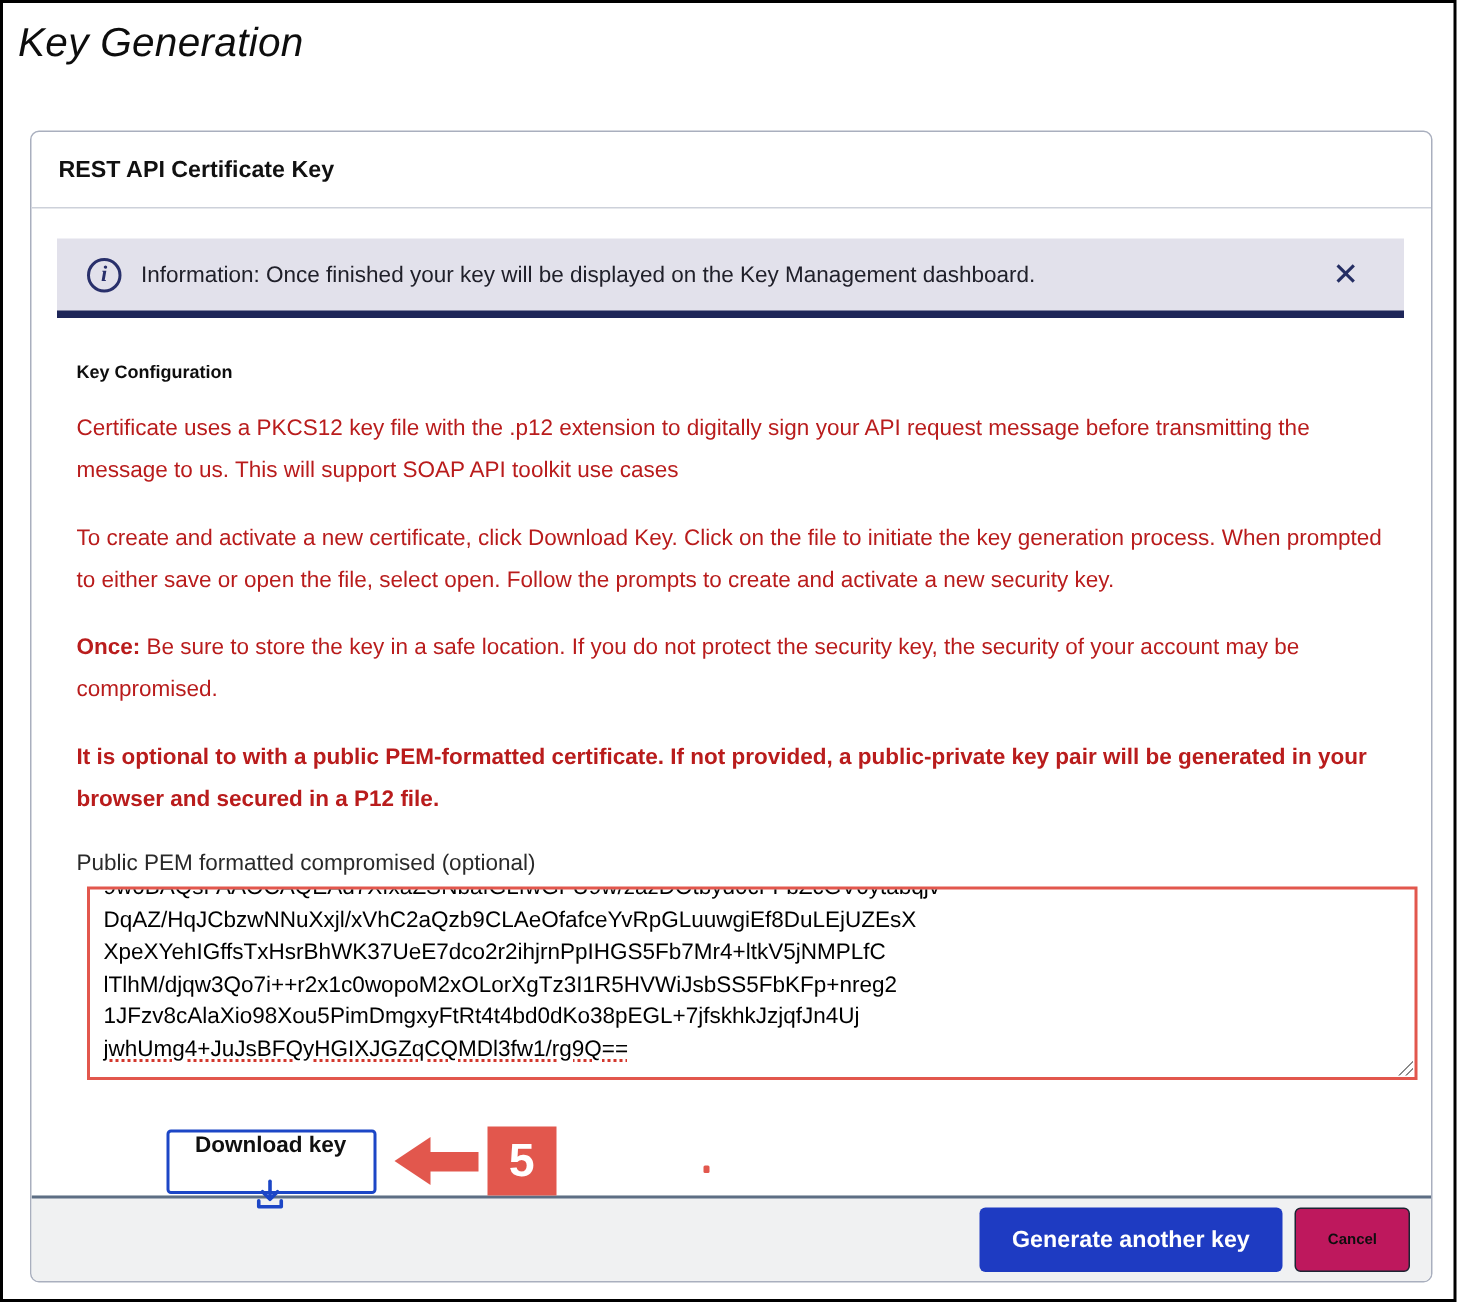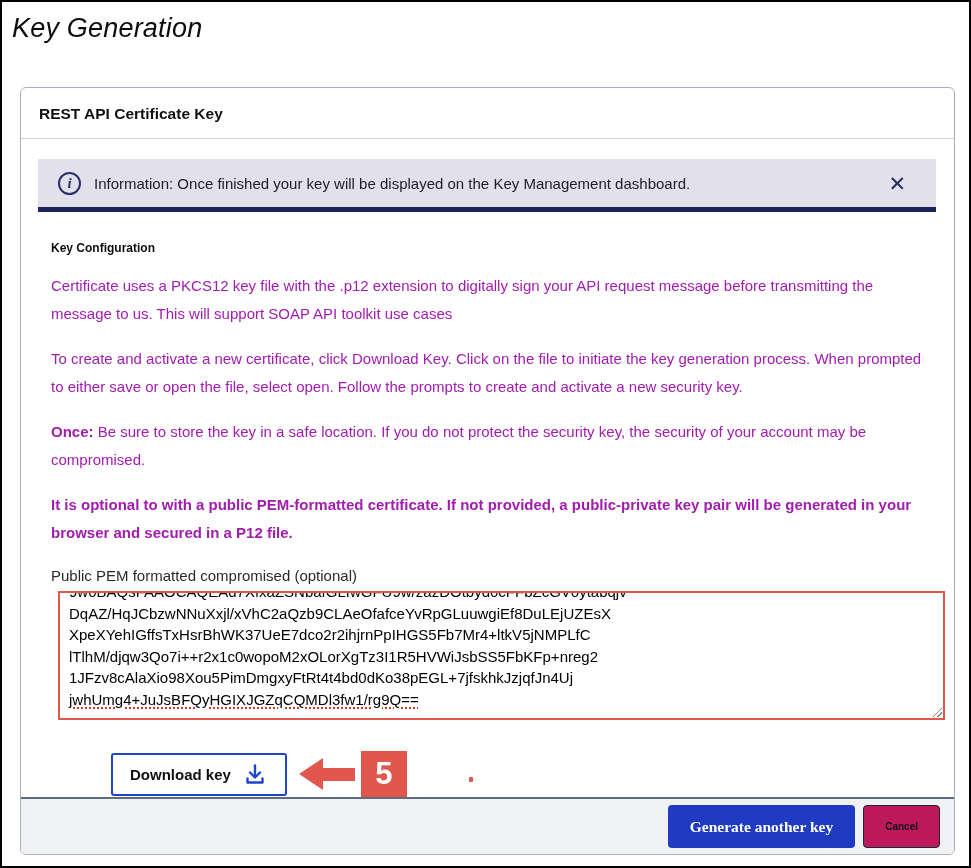--- a/index.html
+++ b/index.html
@@ -87,21 +87,21 @@
   .config-heading {
     margin-top: 29px;
     font-size: 12px;
     font-weight: 700;
     color: #0e0e0e;
   }
   .para {
     margin-top: 17px;
     font-size: 15px;
     line-height: 28px;
-    color: #a21caf;
+    color: #b91c1c;
     max-width: 880px;
   }
   .para.bold { font-weight: 700; }
   .pem-label {
     margin-top: 20px;
     font-size: 15px;
     color: #2a2a2a;
   }
   
   .pem-box {
@@ -153,20 +153,21 @@
     border: 2px solid #1c46c6;
     border-radius: 3px;
     display: inline-flex;
     align-items: center;
     gap: 12px;
     font-family: "Liberation Sans", sans-serif;
     font-size: 15px;
     font-weight: 700;
     color: #101010;
     cursor: pointer;
+    flex-direction: column;
   }
   .download-btn svg { display: block; }
   .annot-arrow {
     margin-left: 12px;
     width: 56px; height: 33px;
     position: relative;
     flex: 0 0 auto;
   }
   .annot-arrow .head {
     position: absolute;
@@ -212,21 +213,21 @@
     padding-right: 14px;
     gap: 8px;
   }
   .btn-primary {
     height: 43px;
     padding: 0 22px;
     background: #1e3bc2;
     color: #ffffff;
     border: none;
     border-radius: 4px;
-    font-family: Liberation Serif, serif;
+    font-family: Liberation Sans, sans-serif;
     font-size: 15.5px;
     font-weight: 700;
     cursor: pointer;
   }
   .btn-secondary {
     height: 43px;
     padding: 0 21px;
     background: #be185d;
     color: #0e0e0e;
     border: 1.5px solid #1d2433;

